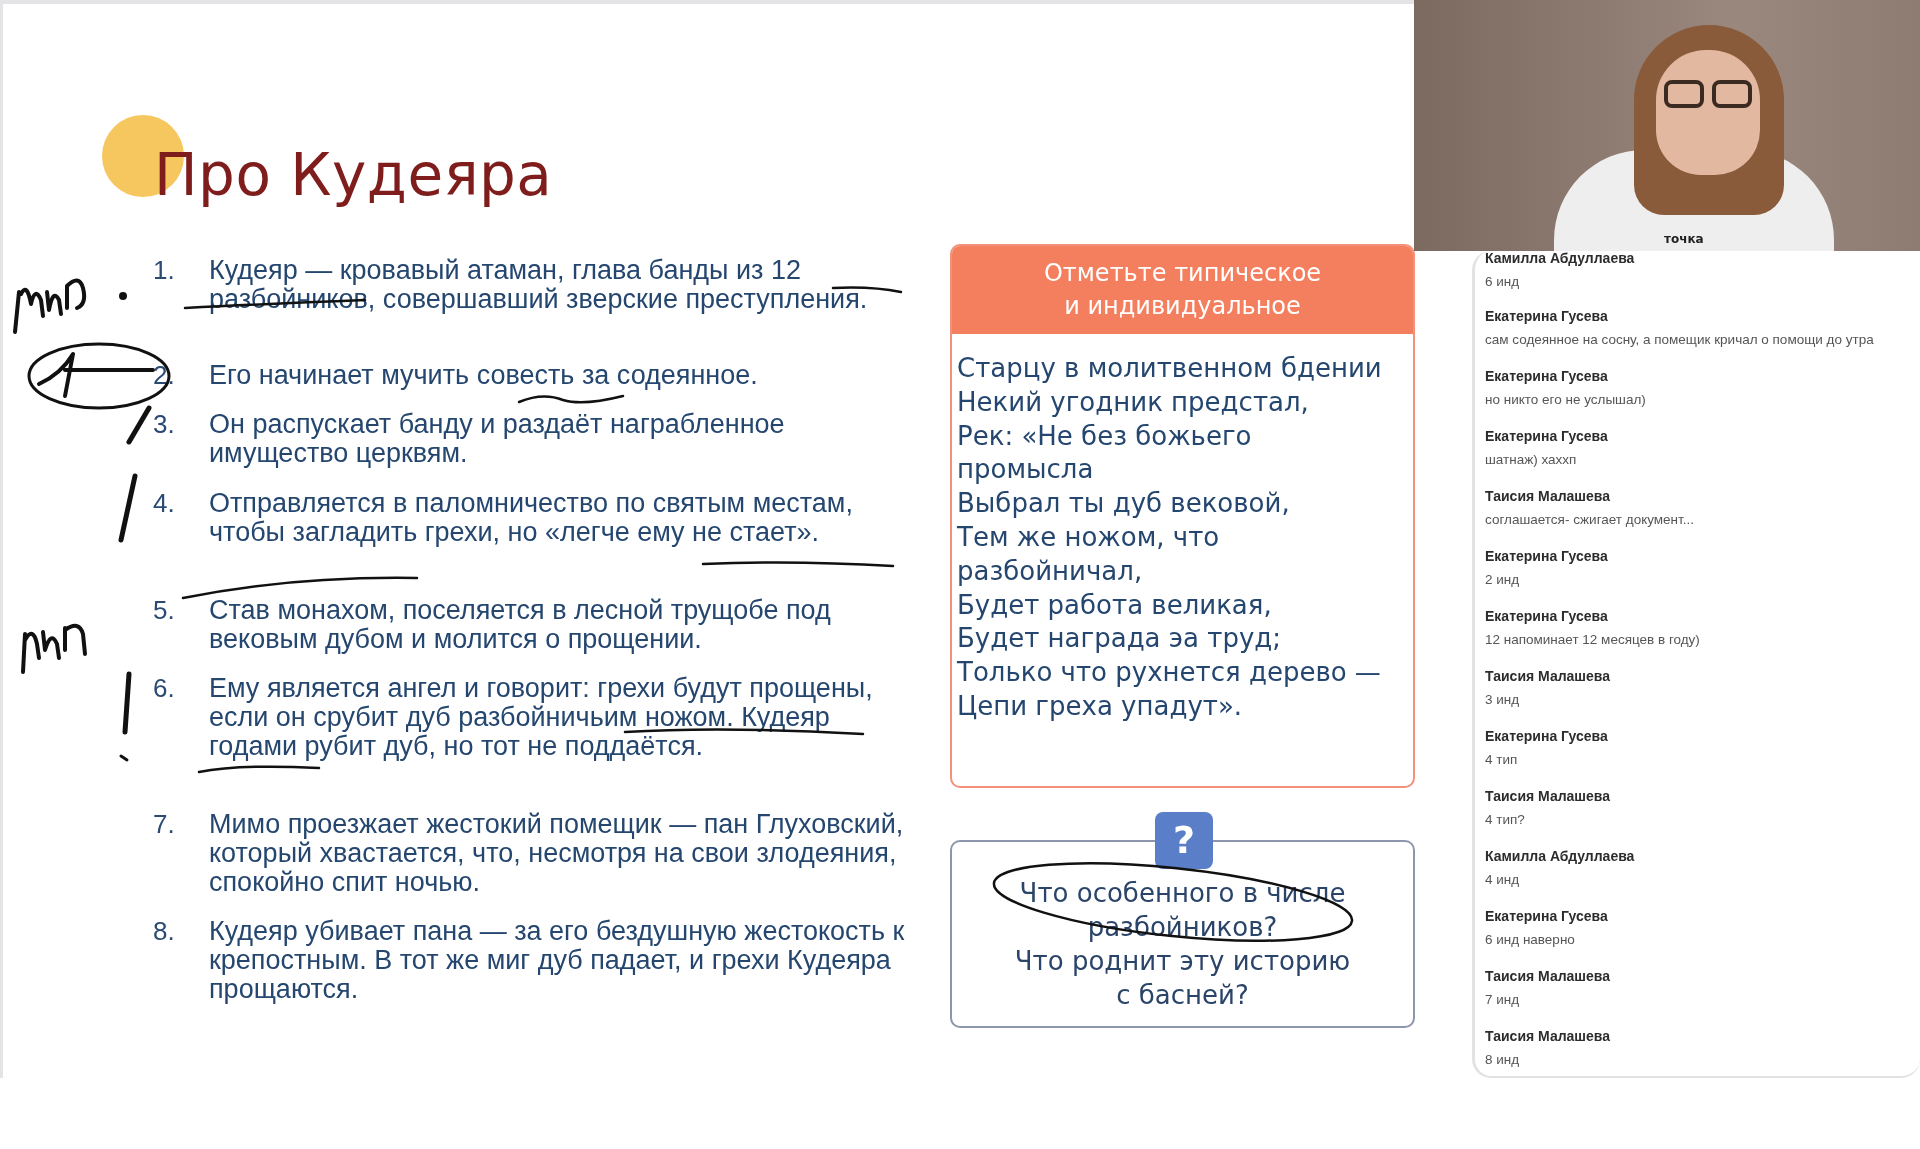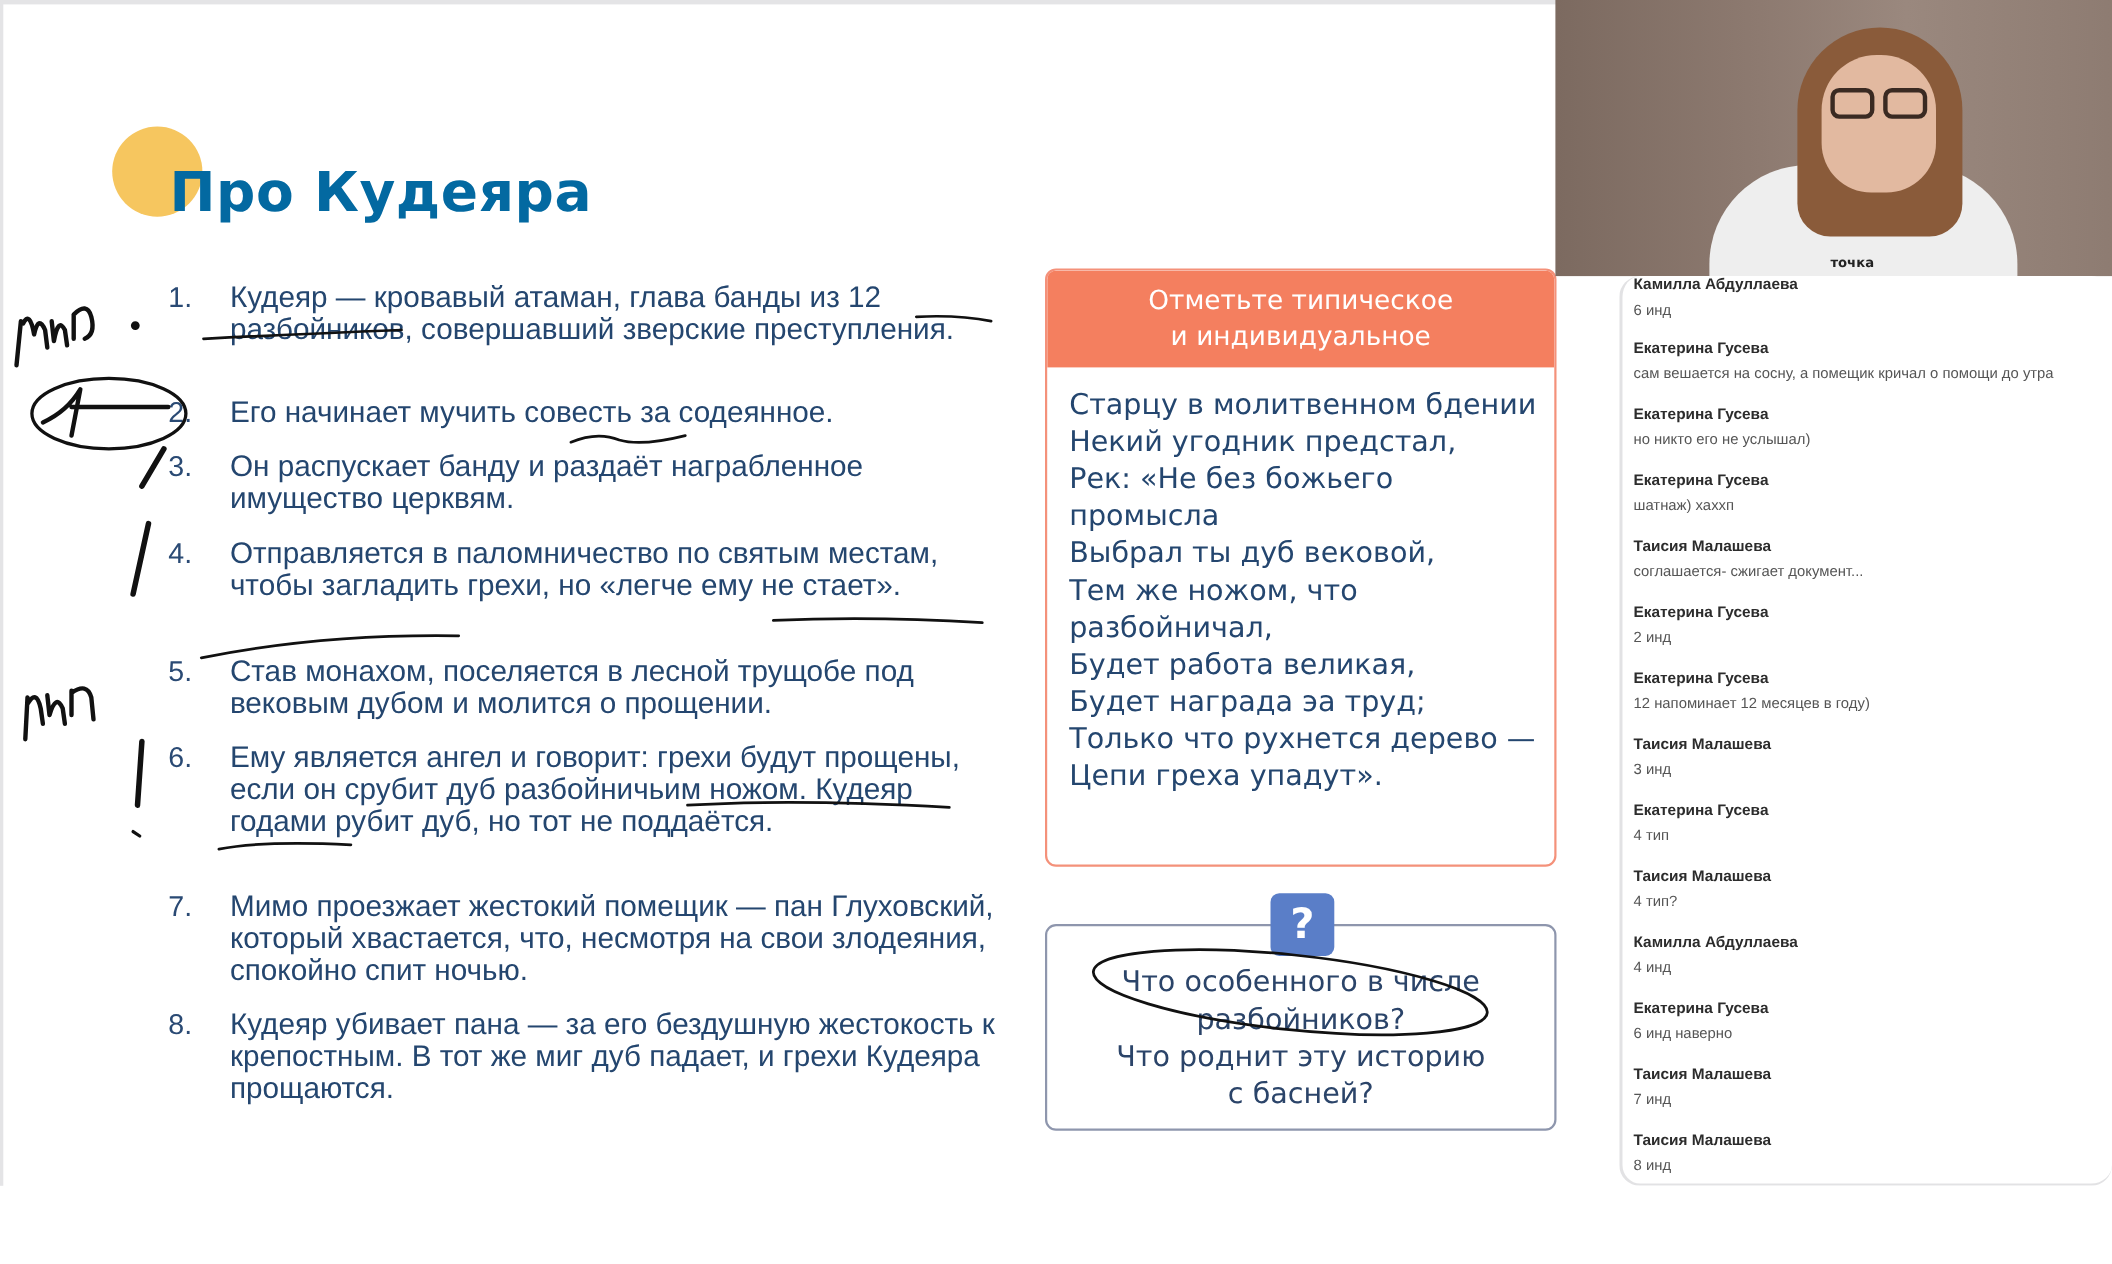--- a/index.html
+++ b/index.html
@@ -3,34 +3,34 @@
 <meta charset="utf-8">
 <style>
   * { box-sizing: border-box; margin: 0; padding: 0; }
   html, body { width: 1920px; height: 1149px; background: #ffffff; overflow: hidden; }
   body { position: relative; font-family: "DejaVu Sans", sans-serif; color: #1b3a5f; }
 
   
   .slide { position: absolute; left: 0; top: 0; width: 1472px; height: 1078px; background: #fff;
            border-top: 4px solid #e4e4e6; border-left: 3px solid #e4e4e6; }
   .yellow-dot { position: absolute; left: 99px; top: 111px; width: 82px; height: 82px; border-radius: 50%; background: #f6c65f; }
-  .slide-title { position: absolute; left: 151px; top: 142px; font-size: 50px; line-height: 58px; color: #0369a1; font-weight: 700; letter-spacing: 0.5px; }
+  .slide-title { position: absolute; left: 151px; top: 142px; font-size: 58px; line-height: 58px; color: #7f1d1d; font-weight: 400; letter-spacing: 0.5px; }
   .logo { position: absolute; left: 1284px; top: 38px; width: 156px; }
   .logo .l1, .logo .l2 { font-family: "DejaVu Sans", sans-serif; font-weight: bold; font-size: 33px; line-height: 32px; color: #1c3763; letter-spacing: -1px; }
   .logo .o-dot { display: inline-block; width: 24px; height: 24px; border-radius: 50%; border: 6px solid #f08467; background: #fff; vertical-align: -2px; margin: 0 1px; }
 
   .story-list { position: absolute; left: 150px; top: 0; width: 760px; }
   .story-item { position: absolute; left: 0; width: 760px; display: flex; }
   .story-num { width: 56px; font-size: 26px; line-height: 29px; color: #2a4a74; font-family: "Liberation Sans", sans-serif; }
   .story-text { width: 700px; font-size: 27px; line-height: 29px; color: #24466f; font-family: "Liberation Sans", sans-serif; }
 
   
   .card { position: absolute; left: 947px; top: 240px; width: 465px; height: 544px; border: 2px solid #f4917a; border-radius: 10px; background: #fff; overflow: hidden; }
   .card-header { height: 88px; background: #f47f5f; color: #fff; text-align: center; display: flex; flex-direction: column; justify-content: center; font-size: 24px; line-height: 33px; font-weight: 500; }
-  .card-body { padding: 18px 16px 0 20px; }
+  .card-body { padding: 18px 16px 0 5px; }
   .poem-line { font-size: 26px; line-height: 33.8px; color: #24466f; white-space: nowrap; }
 
   .qbox { position: absolute; left: 947px; top: 836px; width: 465px; height: 188px; border: 2px solid #8e96ad; border-radius: 10px; background: #fff; text-align: center; padding-top: 34px; }
   .qline { font-size: 26px; line-height: 34px; color: #2b4469; }
   .qbadge { position: absolute; left: 1152px; top: 808px; width: 58px; height: 57px; border-radius: 8px; background: #5a7ec8; color: #fff; font-size: 38px; line-height: 57px; text-align: center; font-weight: bold; }
 
   
   .ink { position: absolute; left: 0; top: 0; width: 1472px; height: 1078px; pointer-events: none; }
 
   
@@ -160,21 +160,21 @@
   <div class="shirt-text">точка</div>
 </div>
 
 <div class="chat">
   <div class="chat-msg" style="top:-2px">
     <div class="chat-name">Камилла Абдуллаева</div>
     <div class="chat-text">6 инд</div>
   </div>
   <div class="chat-msg" style="top:56px">
     <div class="chat-name">Екатерина Гусева</div>
-    <div class="chat-text">сам вешается на сосну, а помещик кричал о помощи до утра</div>
+    <div class="chat-text">сам содеянное на сосну, а помещик кричал о помощи до утра</div>
   </div>
   <div class="chat-msg" style="top:116px">
     <div class="chat-name">Екатерина Гусева</div>
     <div class="chat-text">но никто его не услышал)</div>
   </div>
   <div class="chat-msg" style="top:176px">
     <div class="chat-name">Екатерина Гусева</div>
     <div class="chat-text">шатнаж) хаххп</div>
   </div>
   <div class="chat-msg" style="top:236px">

